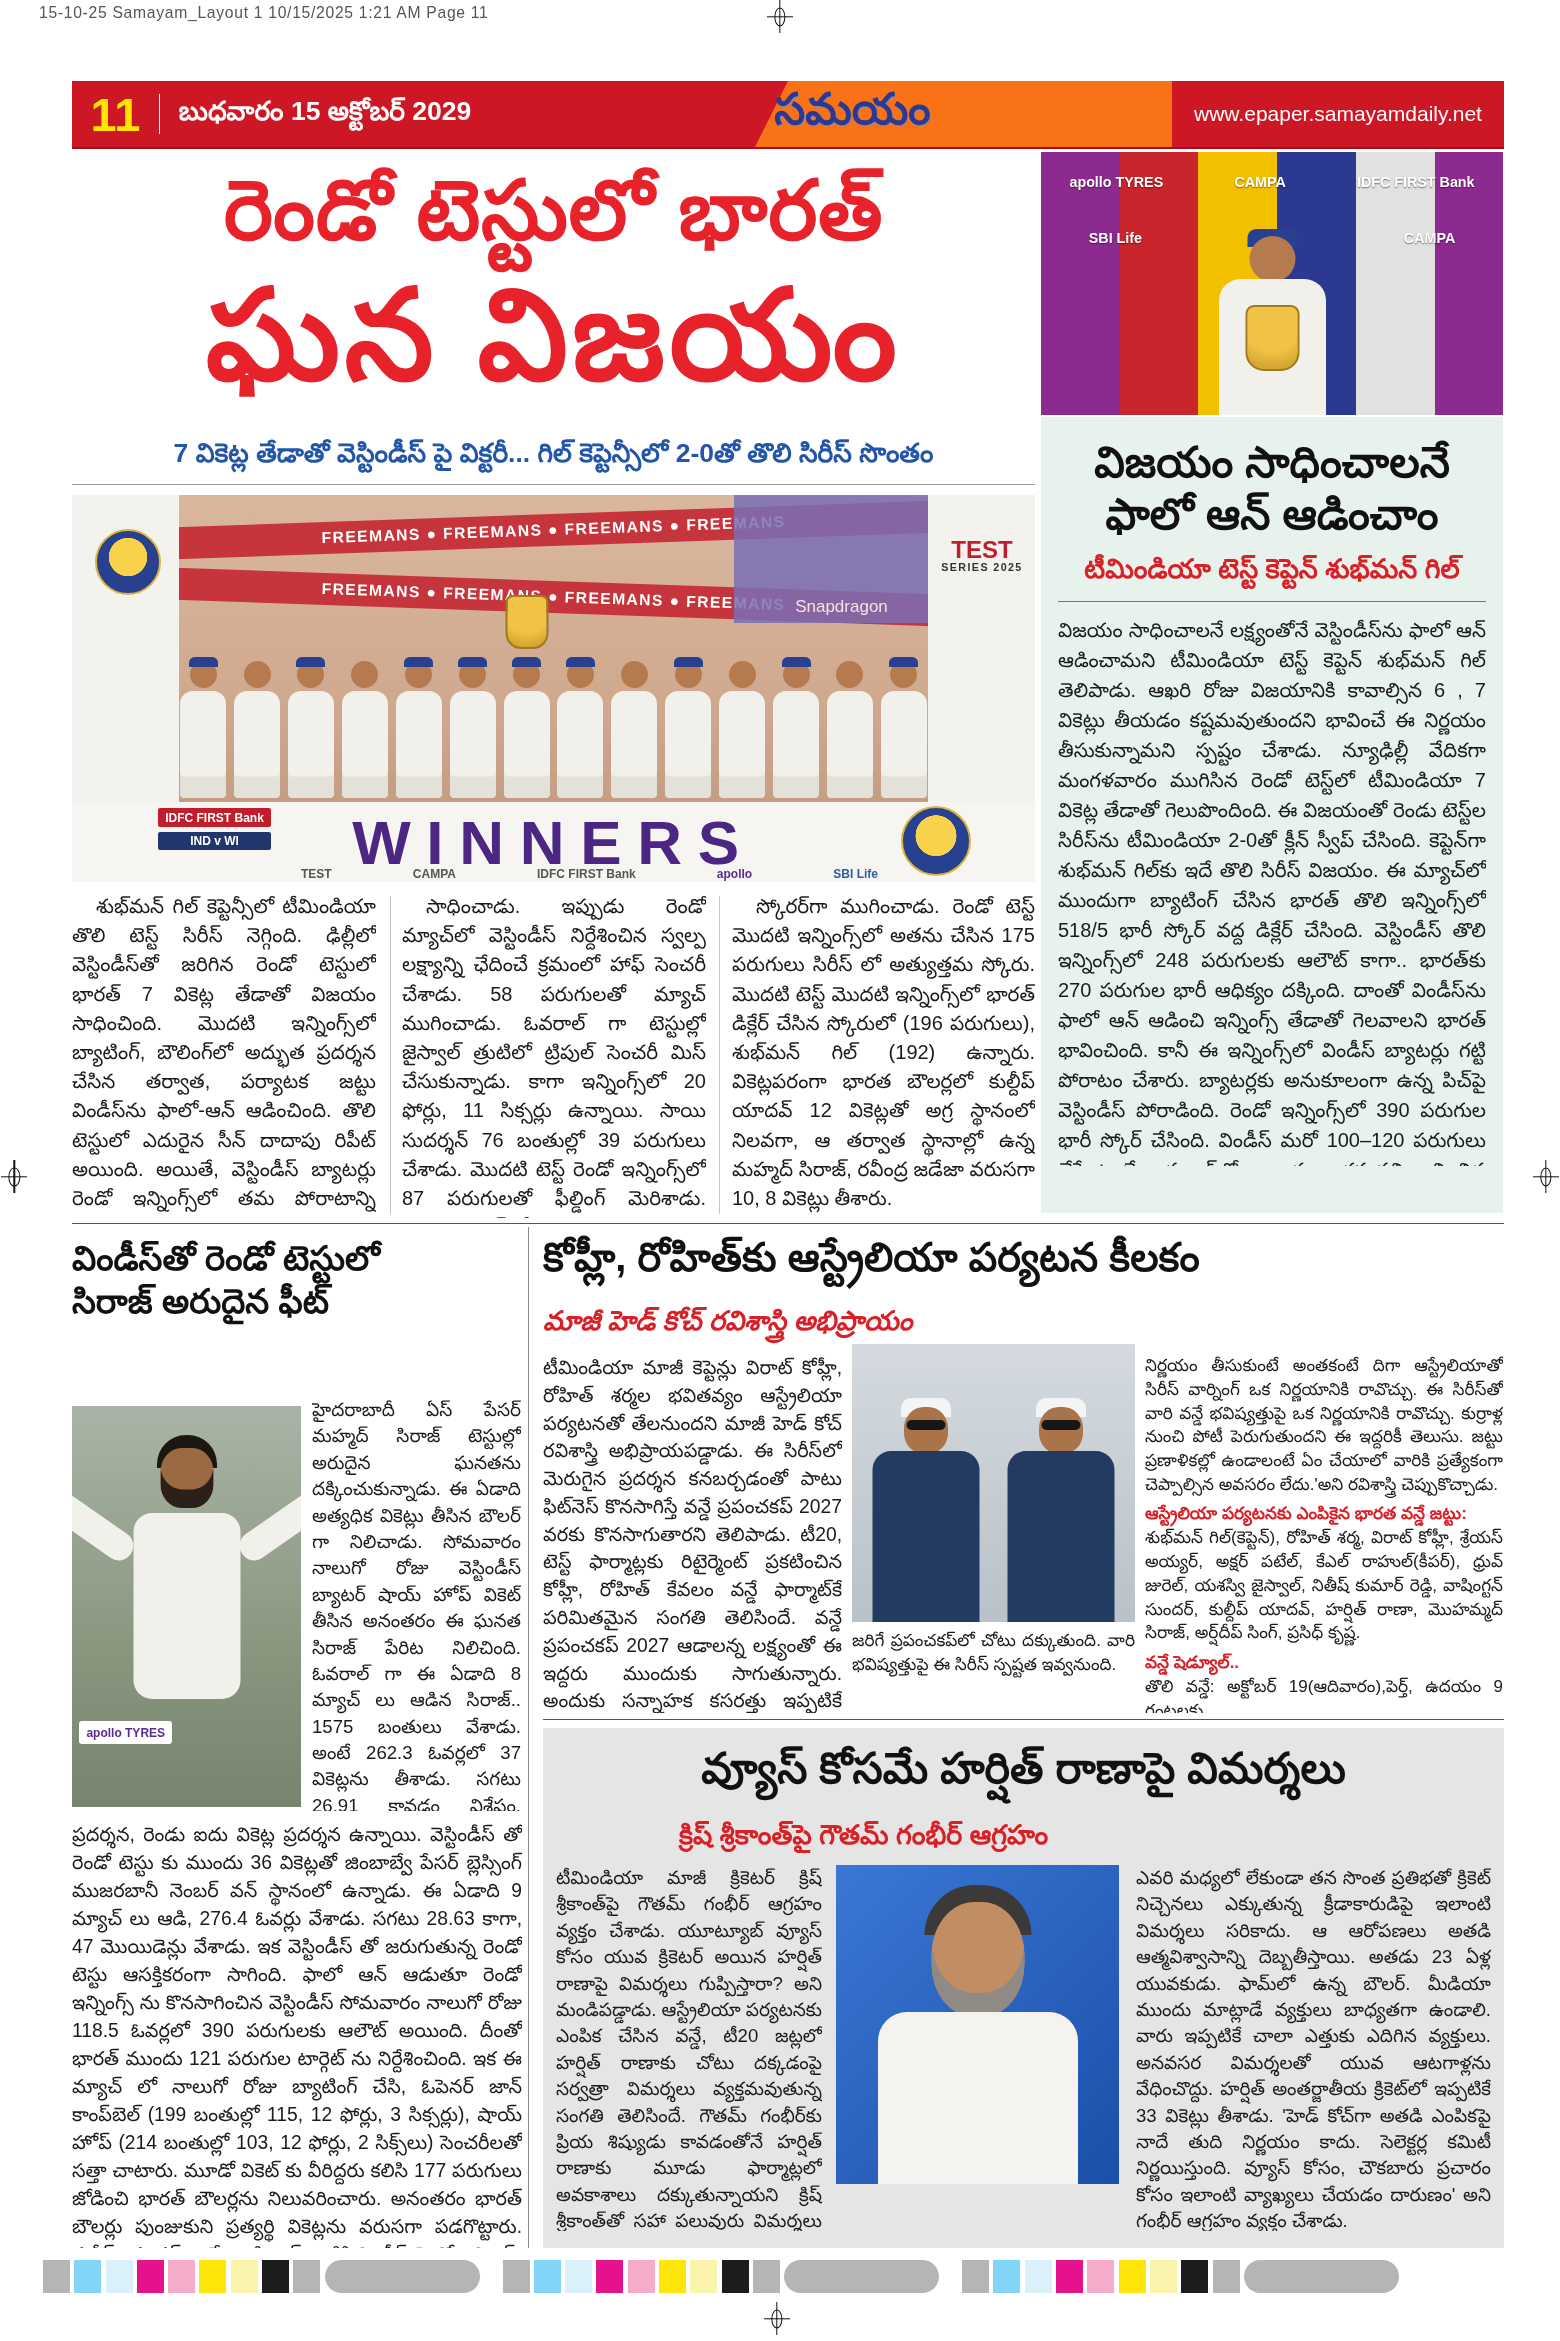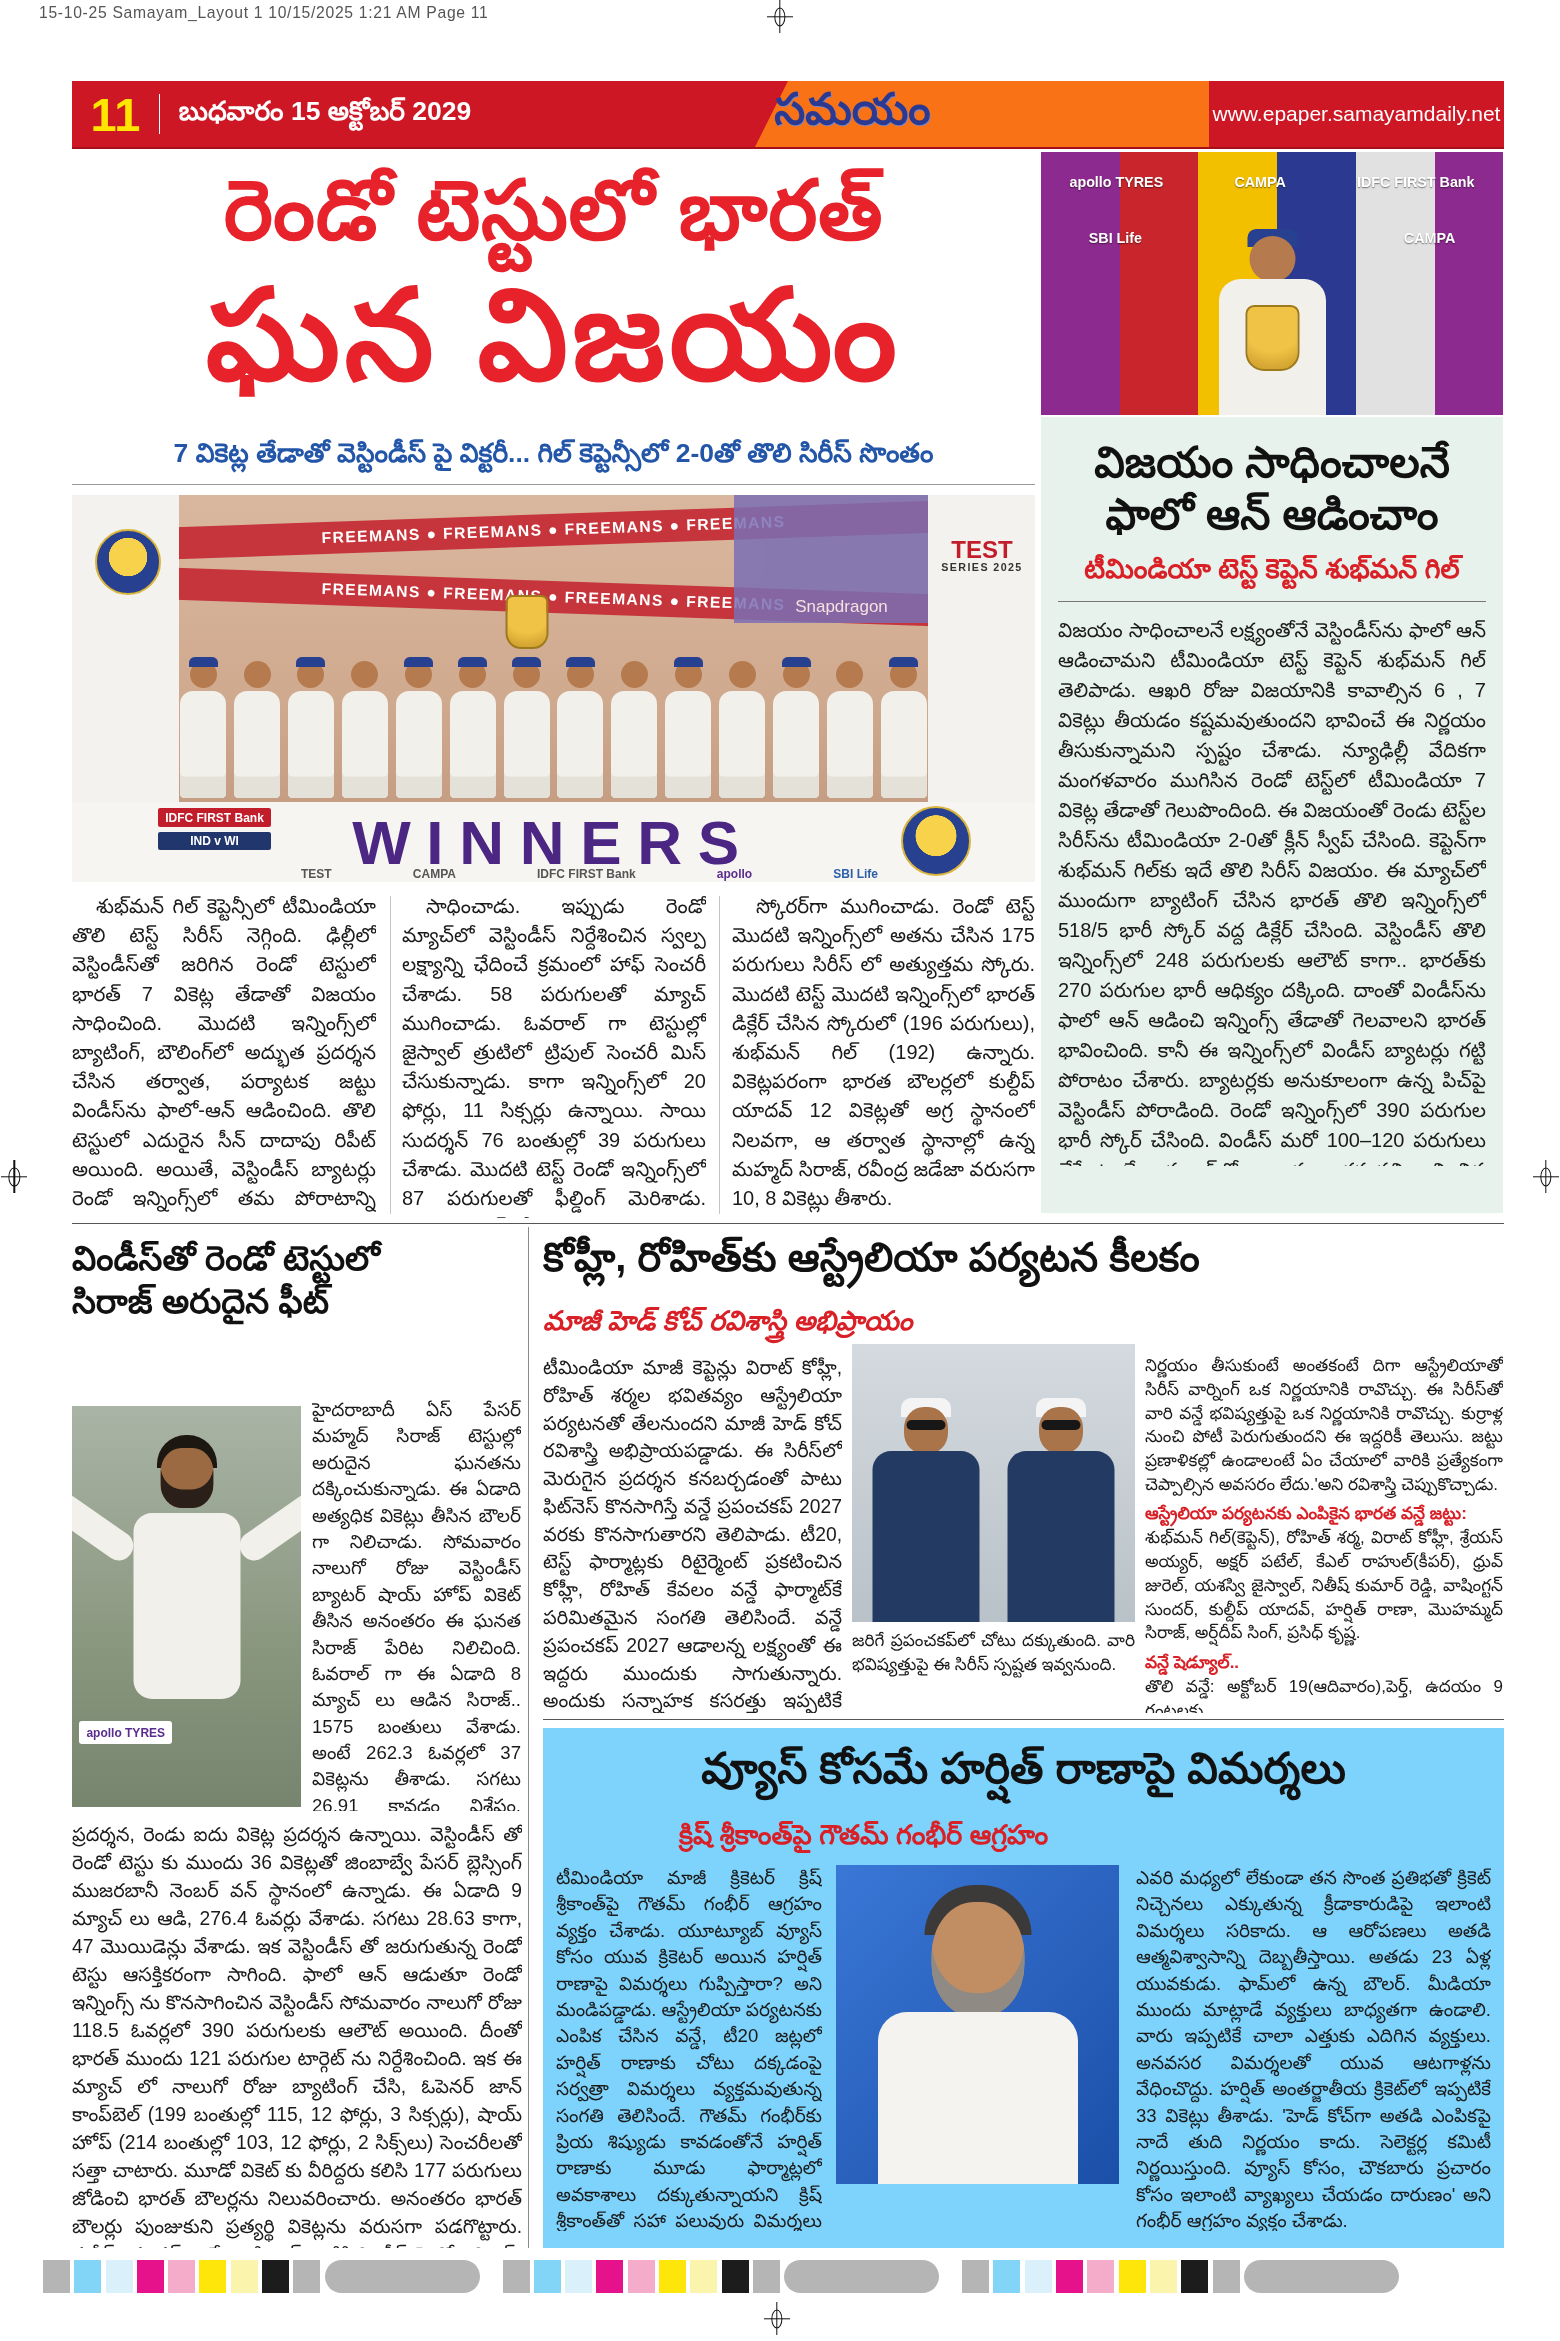--- a/index.html
+++ b/index.html
@@ -23,21 +23,21 @@
   
   .header{background:#f97316;border-bottom:2.9px solid #a50f1c;display:flex;align-items:stretch;}
   .hdr-left{position:absolute;left:0;top:0;bottom:0;width:716px;background:#cd1725;
             clip-path:polygon(0 0,100% 0,calc(100% - 33px) 100%,0 100%);
             display:flex;align-items:center;}
   .hdr-num{color:#ffe600;font-size:47px;font-weight:800;margin-left:18.6px;}
   .hdr-sep{width:1.4px;height:40px;background:#ffffff;margin:0 18.6px;}
   .hdr-date{color:#ffffff;font-size:26.5px;font-weight:700;}
   .hdr-mast{position:absolute;left:630px;top:0;bottom:0;width:301px;display:flex;align-items:center;justify-content:center;
             color:#2b3a90;font-size:44px;font-weight:800;text-shadow:0.7px 0.7px 0 #7d86c2;}
-  .hdr-right{position:absolute;right:0;top:0;bottom:0;width:295px;background:#cd1725;display:flex;align-items:center;justify-content:center;}
+  .hdr-right{position:absolute;right:0;top:0;bottom:0;width:332px;background:#cd1725;display:flex;align-items:center;justify-content:center;}
   .hdr-url{color:#ffffff;font-size:21px;}
   
   .hl1{font-size:83px;line-height:1.1;font-weight:800;color:#e7222b;text-align:center;letter-spacing:0.7px;white-space:nowrap;}
   .hl2{font-size:127px;line-height:1.0;font-weight:800;color:#e7222b;text-align:center;letter-spacing:4.3px;white-space:nowrap;}
   .subhead{font-size:26.5px;font-weight:700;color:#2356a8;text-align:center;white-space:nowrap;}
   .rule{background:#9a9a9a;}
   .body-col{font-size:20px;line-height:1.46;}
   .body-col p{margin:0 0 4.3px 0;text-indent:24px;}
   
   .photo-main{background:linear-gradient(#d9b79e 0%,#cfa98e 55%,#bb9378 100%);overflow:hidden;}
@@ -95,21 +95,21 @@
   .k-byline{font-size:27px;font-weight:700;color:#d92027;font-style:italic;}
   .k-col{font-size:19.3px;line-height:1.44;}
   .red-sub{color:#d92027;font-weight:700;}
   .photo-kr{background:linear-gradient(#d4dadf,#b9c2c9);overflow:hidden;}
   .kr-fig{position:absolute;bottom:0;width:122px;height:215px;}
   .kr-head{position:absolute;left:50%;top:0;transform:translateX(-50%);width:44px;height:47px;border-radius:45%;background:#a9744a;}
   .kr-cap{position:absolute;left:50%;top:-8.6px;transform:translateX(-50%);width:50px;height:18.6px;border-radius:10px 10px 0 0;background:#f4f4f4;}
   .kr-glass{position:absolute;left:50%;top:13px;transform:translateX(-50%);width:39px;height:10px;border-radius:5px;background:#171717;}
   .kr-torso{position:absolute;left:50%;top:44px;transform:translateX(-50%);width:107px;height:172px;border-radius:18.6px 18.6px 0 0;background:#233a63;}
   
-  .pinkbox{background:#7dd3fc;box-sizing:border-box;}
+  .pinkbox{background:#e5e5e5;box-sizing:border-box;}
   .gb-hl{font-size:43px;font-weight:800;color:#111;text-align:center;white-space:nowrap;}
   .gb-byline{font-size:27px;font-weight:700;color:#d92027;}
   .photo-gb{background:linear-gradient(135deg,#3a77d6,#1b4fa8);overflow:hidden;}
   .gb-hair{position:absolute;left:50%;top:20px;transform:translateX(-50%);width:107px;height:50px;border-radius:50px 50px 0 0;background:#3c3a38;}
   .gb-head{position:absolute;left:50%;top:37px;transform:translateX(-50%);width:93px;height:115px;border-radius:46%;background:#c18e63;box-shadow:inset 0 -24px 0 #8f8a84;}
   .gb-torso{position:absolute;left:50%;top:147px;transform:translateX(-50%);width:200px;height:172px;border-radius:29px 29px 0 0;background:#f4f3ef;}
   .vline{background:#8a8a8a;}
   .hline{background:#555;}
   .colrule{background:#c4c4c4;}
 </style>

